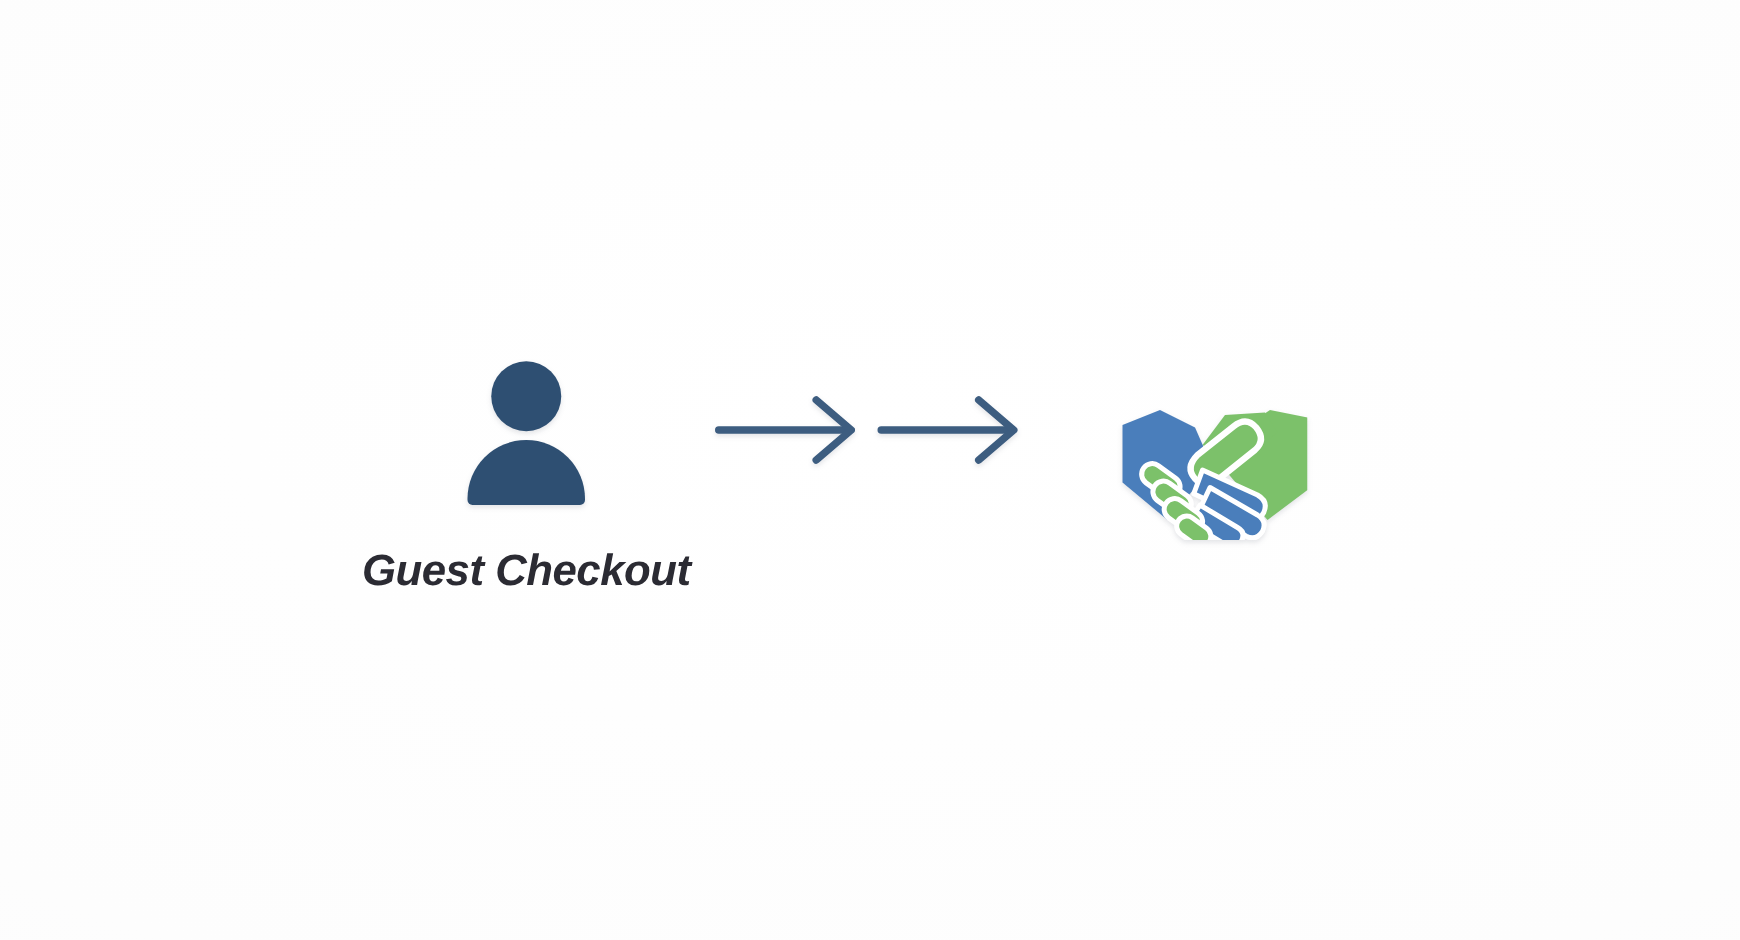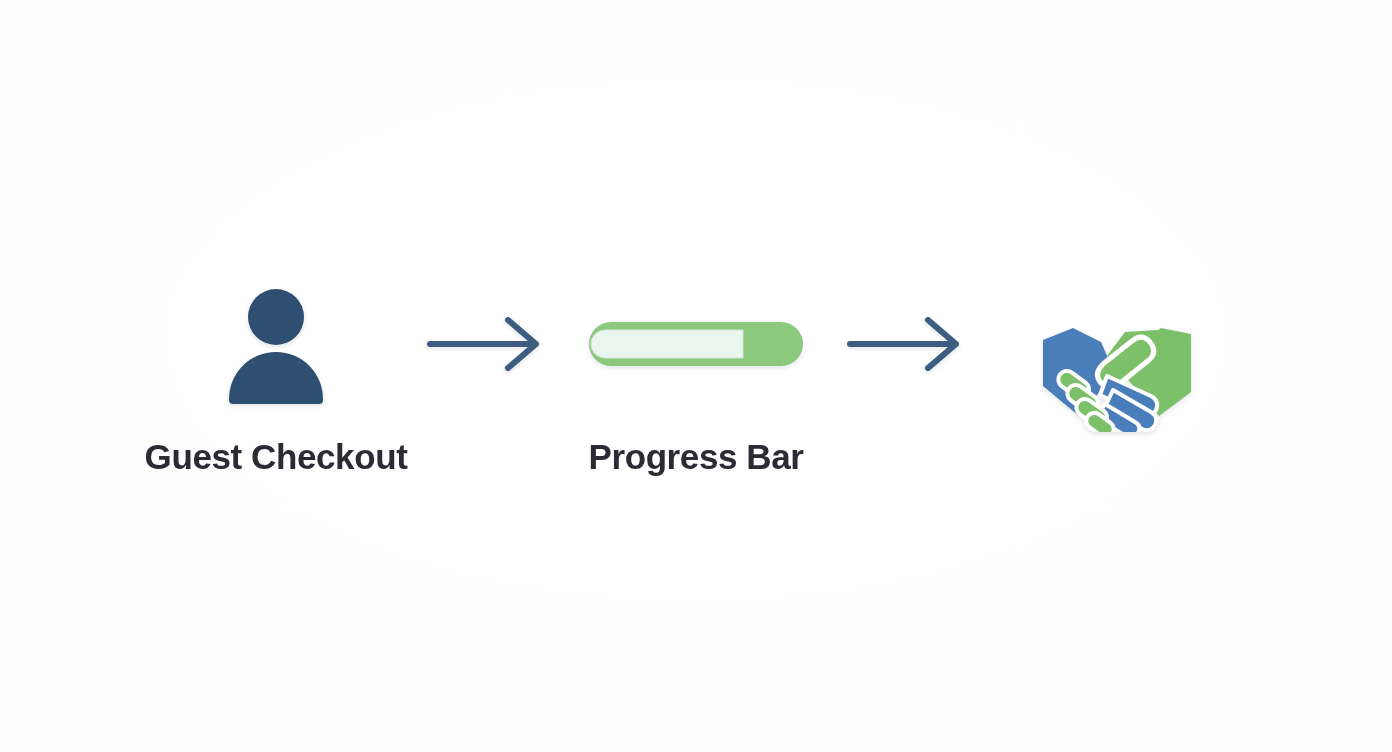--- a/index.html
+++ b/index.html
@@ -14,20 +14,21 @@
     overflow: hidden;
   }
 
   
   .canvas {
     position: relative;
     width: 1392px;
     height: 752px;
     background:
       radial-gradient(ellipse 120% 110% at 50% 45%, #ffffff 0%, #fdfdfd 60%, #fbfbfc 100%);
+    font-style: italic;
   }
 
   .flow {
     position: absolute;
     left: 0;
     top: 0;
     width: 1392px;
     height: 752px;
     display: flex;
     flex-direction: row;
@@ -92,32 +93,20 @@
       <div class="step-label">Guest Checkout</div>
     </div>
 
     <div class="arrow-box">
       <svg class="icon-svg shadowed" width="120" height="60" viewBox="0 0 120 60">
         <line x1="4" y1="30" x2="104" y2="30" stroke="#3d5d80" stroke-width="6" stroke-linecap="round"></line>
         <polyline points="82,6 110,30 82,54" fill="none" stroke="#3d5d80" stroke-width="6" stroke-linecap="round" stroke-linejoin="round"></polyline>
       </svg>
     </div>
 
-    <div class="step">
-      <div class="icon-box">
-        <svg class="icon-svg shadowed" width="220" height="60" viewBox="0 0 220 60">
-
-          <rect x="3" y="8" width="214" height="44" rx="22" ry="22" fill="#8cc97c"></rect>
-
-          <path d="M19 16 h138 v28 h-138 a14 14 0 0 1 0 -28 z" fill="#eaf5ef"></path>
-          <path d="M19 16 h138 v28 h-138 a14 14 0 0 1 0 -28 z" fill="none" stroke="#cfe6d8" stroke-width="1"></path>
-        </svg>
-      </div>
-      <div class="step-label">Progress Bar</div>
-    </div>
 
     <div class="arrow-box">
       <svg class="icon-svg shadowed" width="120" height="60" viewBox="0 0 120 60">
         <line x1="4" y1="30" x2="104" y2="30" stroke="#3d5d80" stroke-width="6" stroke-linecap="round"></line>
         <polyline points="82,6 110,30 82,54" fill="none" stroke="#3d5d80" stroke-width="6" stroke-linecap="round" stroke-linejoin="round"></polyline>
       </svg>
     </div>
 
     <div class="step">
       <div class="icon-box">

